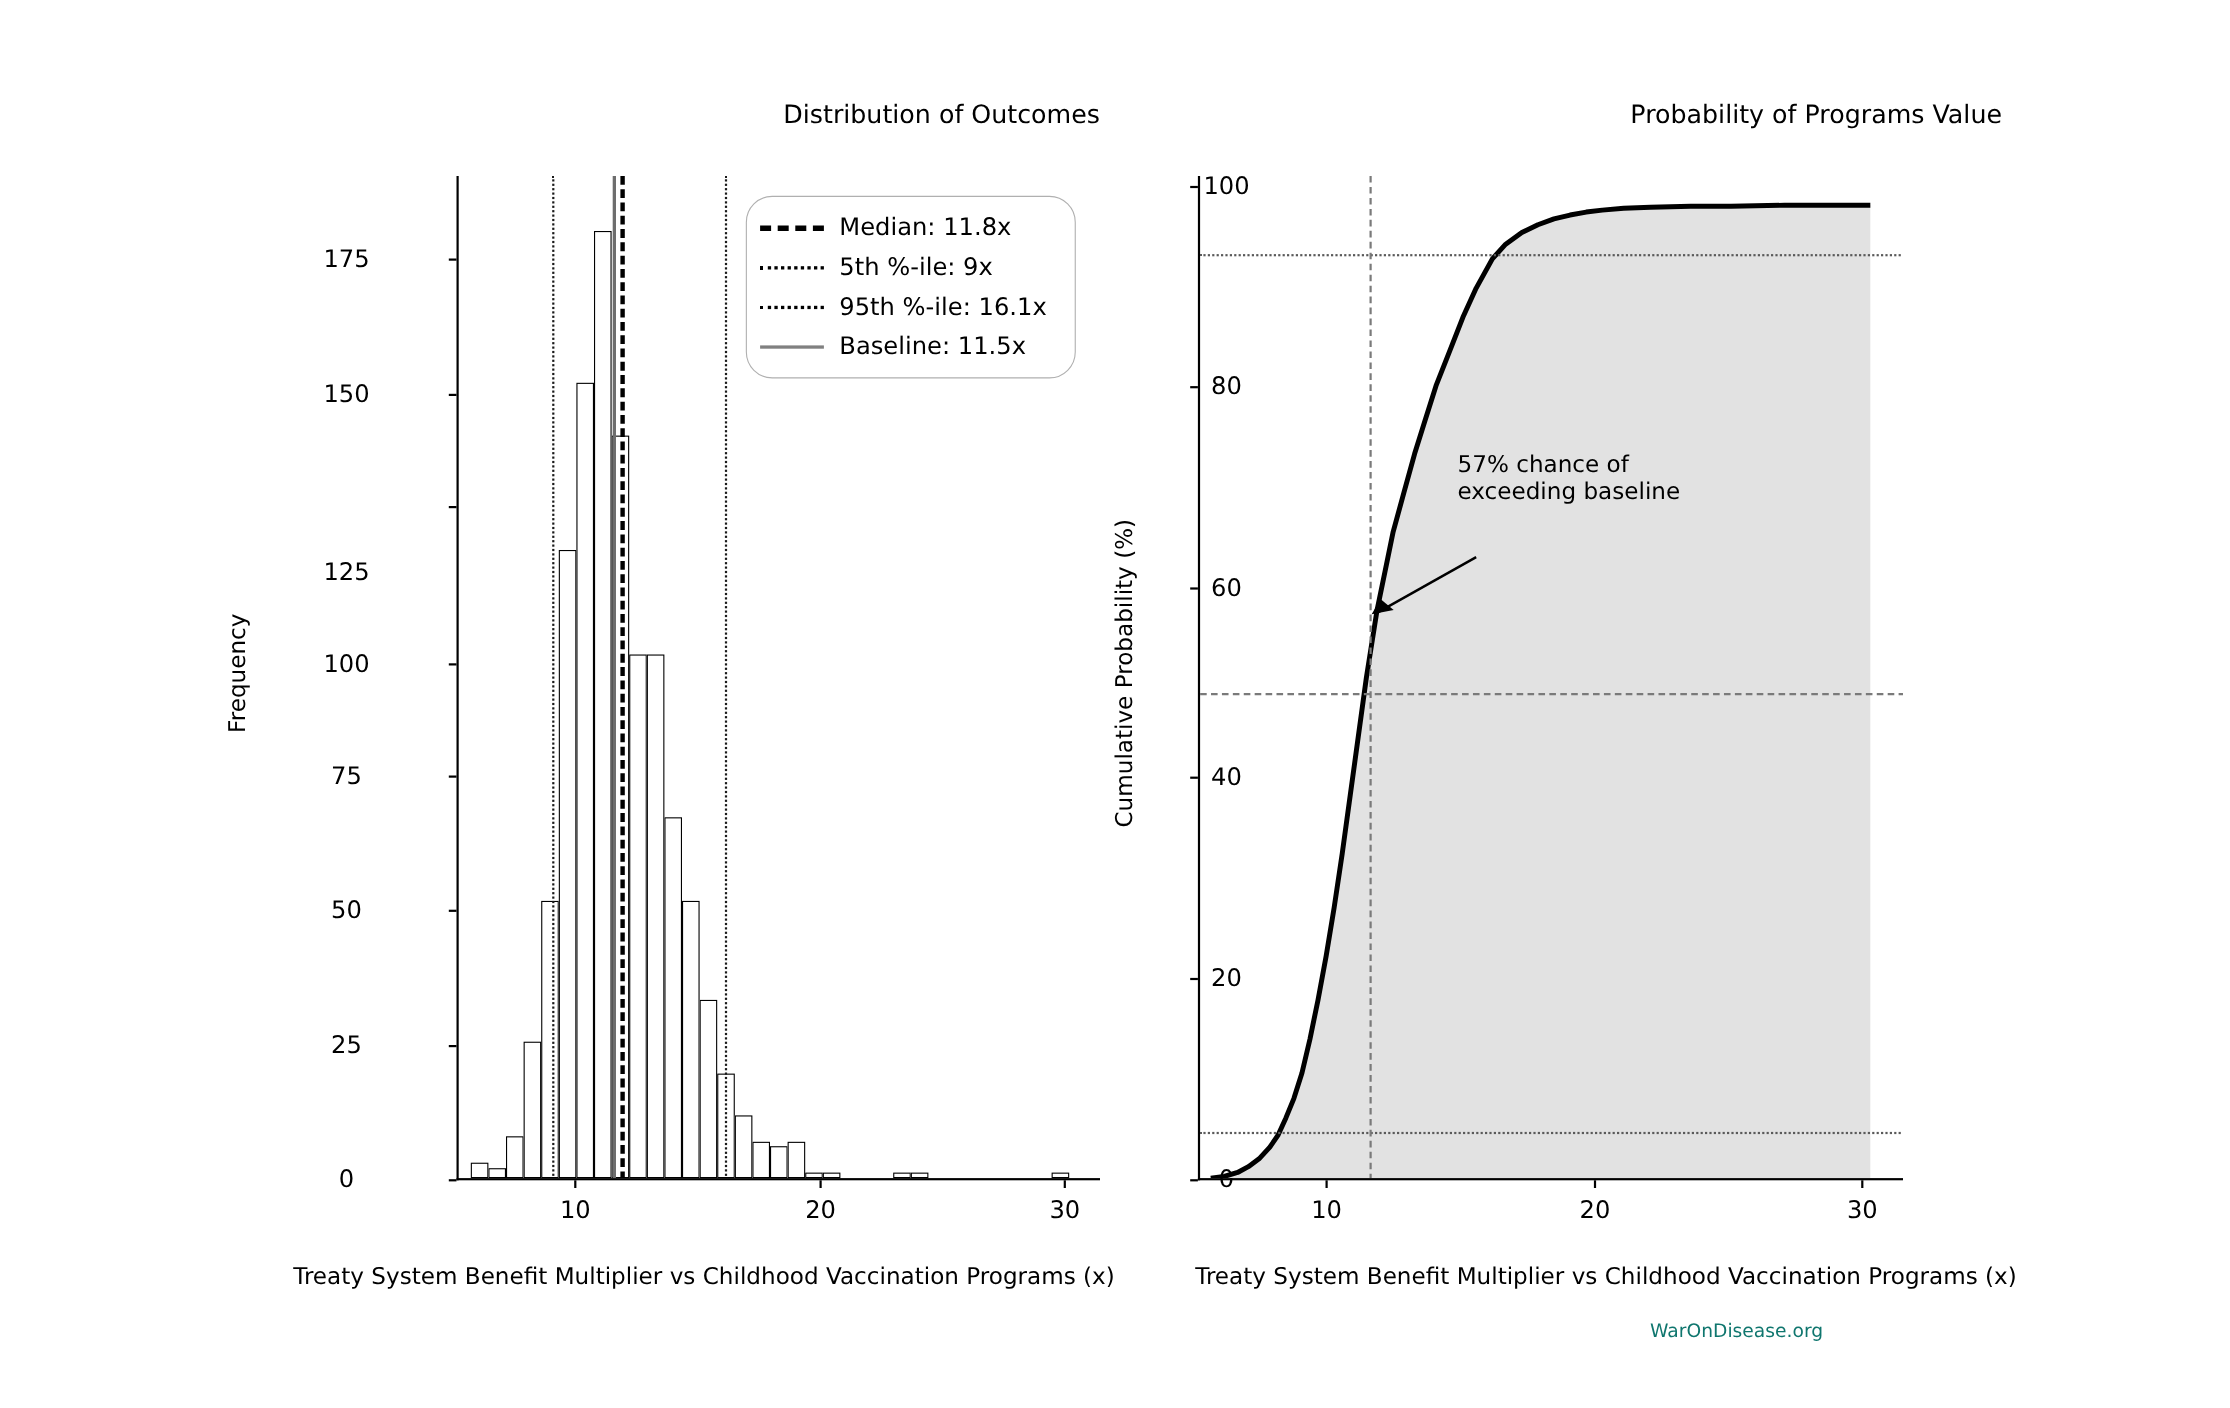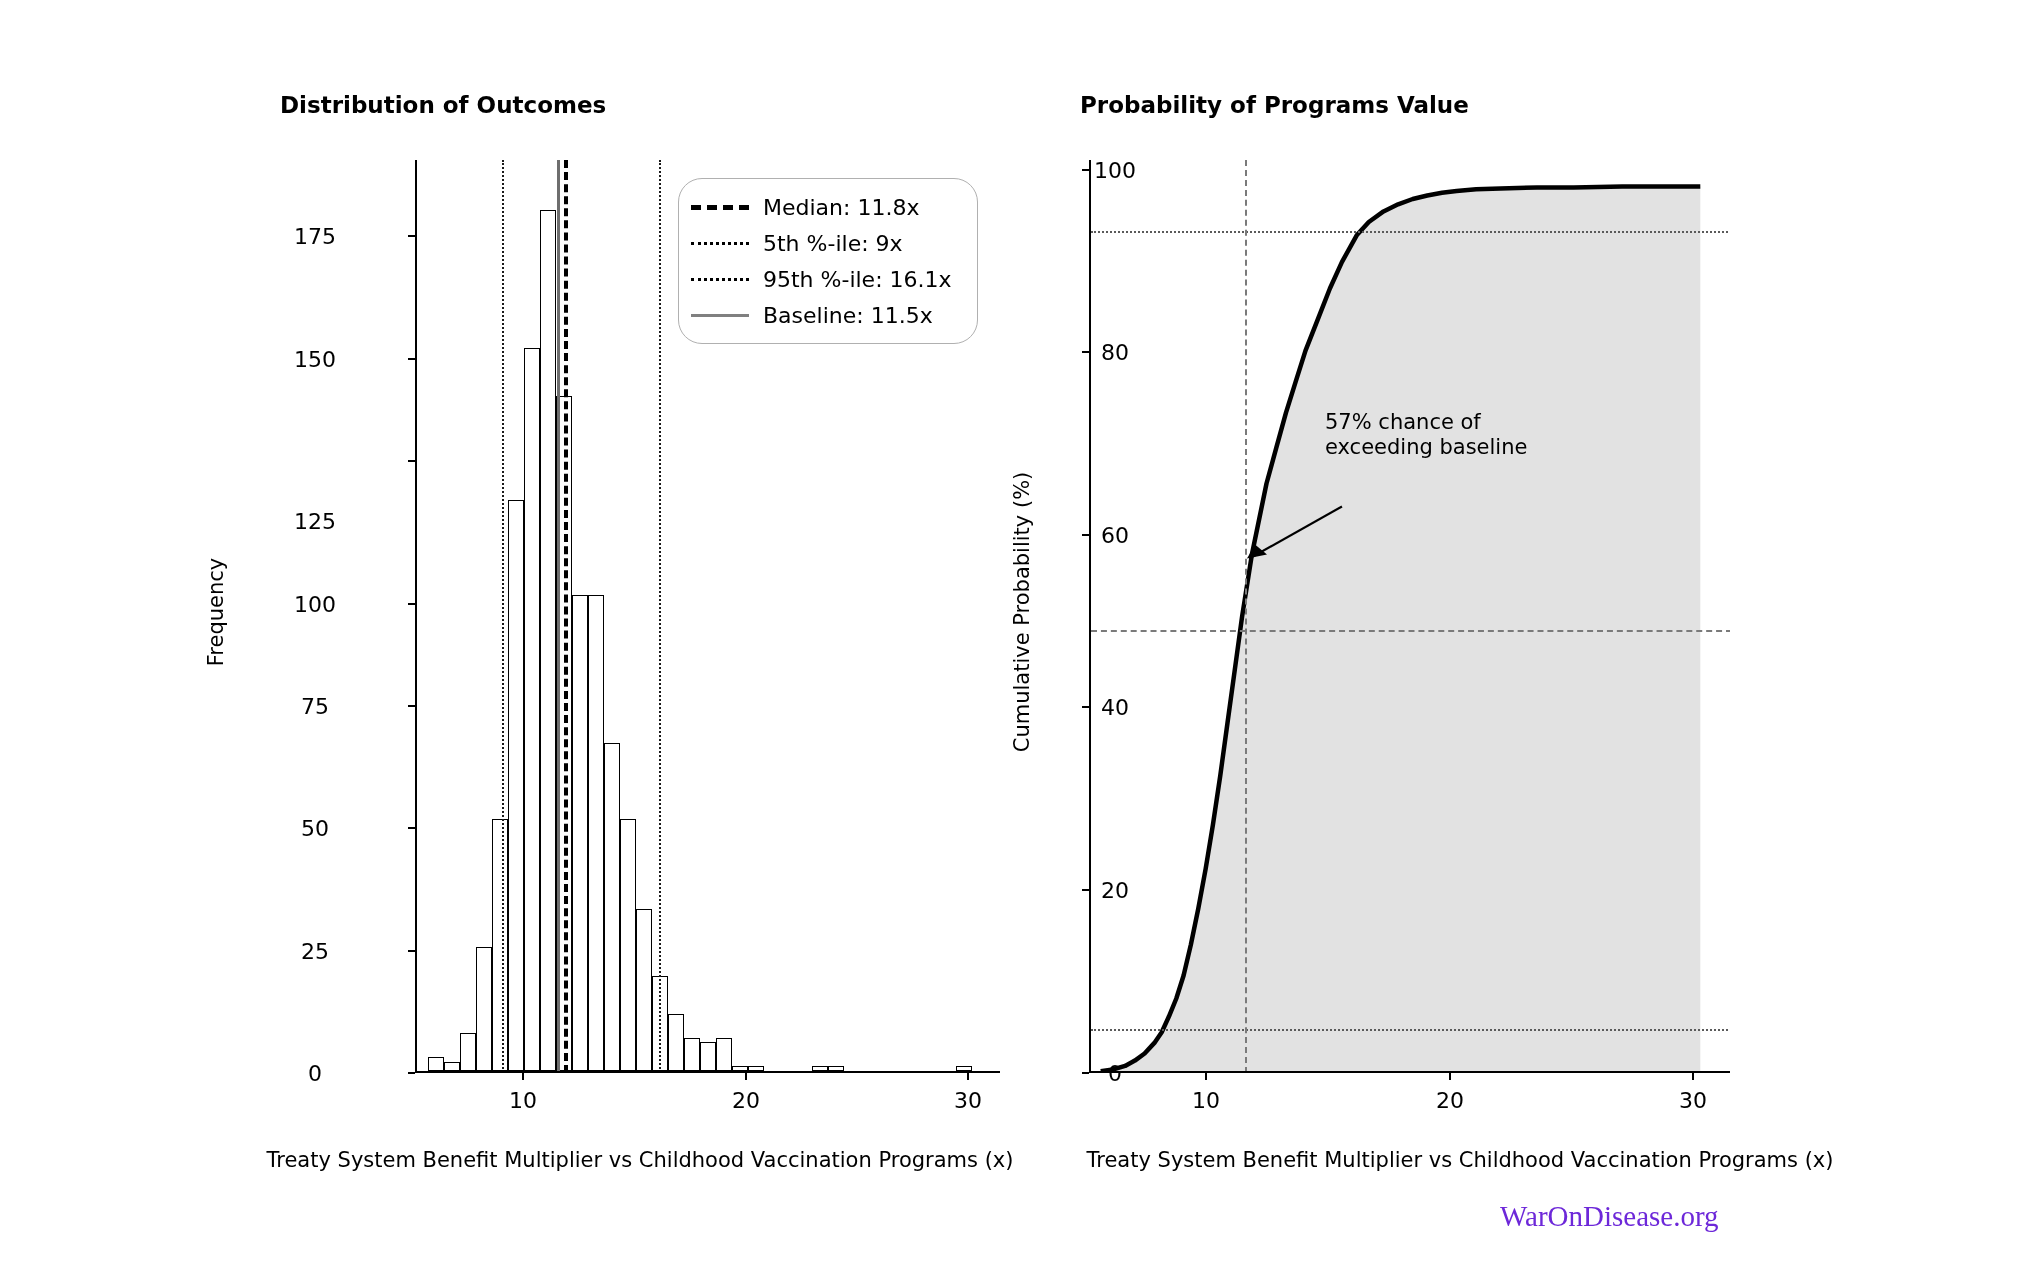--- a/index.html
+++ b/index.html
@@ -27,22 +27,22 @@
     top: 46px;
     width: 2027px;
     text-align: center;
     font-size: 30px;
     font-weight: bold;
     letter-spacing: -0.2px;
   }
   .panel-title {
     position: absolute;
     font-size: 23px;
-    font-weight: bold;
-    text-align: left;
+    font-weight: normal;
+    text-align: right;
   }
   .axes {
     position: absolute;
     box-sizing: border-box;
     border-left: 2px solid #000;
     border-bottom: 2px solid #000;
   }
   .plotarea {
     position: absolute;
     left: 0; top: 0;
@@ -155,24 +155,23 @@
     white-space: nowrap;
   }
   .annotation-text {
     position: absolute;
     font-size: 21px;
     line-height: 1.18;
     white-space: pre-line;
   }
   .footer {
     position: absolute;
-    font-size: 29px;
-    color: #6d28d9;
-    white-space: nowrap;
-    font-family: Liberation Serif, serif;
+    font-size: 17px;
+    color: #0f766e;
+    white-space: nowrap;
   }
   svg.overlay {
     position: absolute;
     left: 0; top: 0;
     overflow: visible;
     pointer-events: none;
   }
 </style>
 </head>
 <body>

